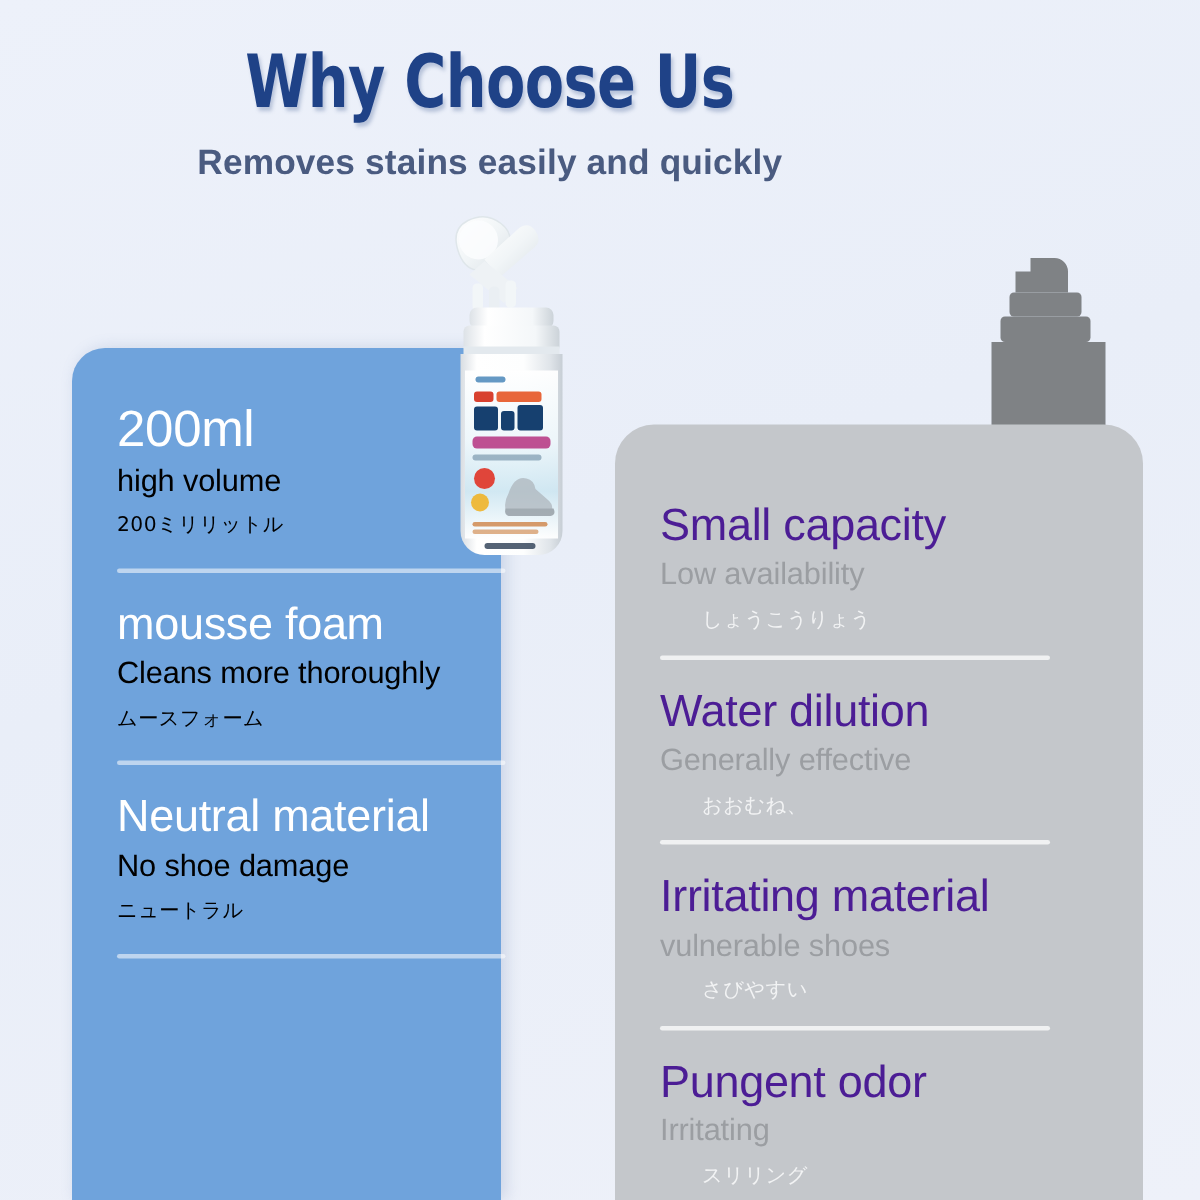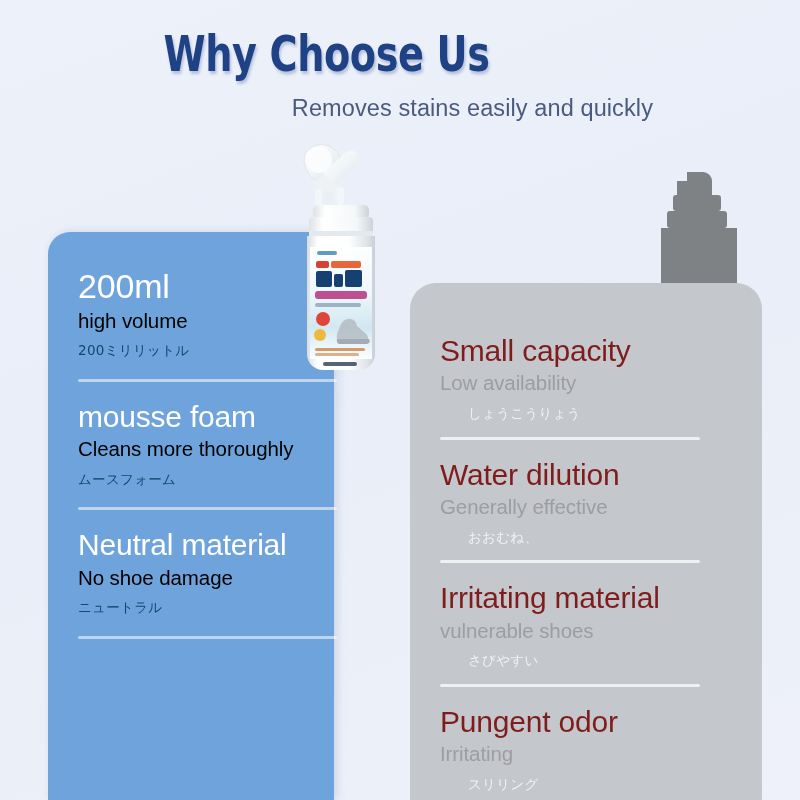--- a/index.html
+++ b/index.html
@@ -14,22 +14,22 @@
   .header { position:absolute; top:0; left:0; width:653px; text-align:center; }
   .title {
     margin-top:26px;
     font-family:"DejaVu Sans", sans-serif;
     font-size:49px; font-weight:700; letter-spacing:-0.5px;
     color:#1f4287;
     transform:scaleX(0.78);
     text-shadow:2px 3px 3px rgba(120,140,180,0.45);
   }
   .subtitle {
-    margin-top:12px; font-size:23.5px; font-weight:400;
-    color:#4a5b80; letter-spacing:0.1px;text-align:right;
+    margin-top:12px; font-size:23.5px; font-weight:700;
+    color:#4a5b80; letter-spacing:0.1px;
   }
 
   
   .ghost-bottle { position:absolute; left:651px; top:168px; width:96px; height:165px; z-index:1; }
 
   
   .panel { position:absolute; z-index:2; }
 
   .panel-grey {
     left:410px; top:283px; width:352px; height:517px;
@@ -49,25 +49,25 @@
   
   .feat { position:relative; }
   .feat .hl   { font-size:30px; font-weight:400; line-height:1.08; letter-spacing:-0.2px; }
   .feat .sub  { font-size:20.5px; font-weight:400; line-height:1.25; margin-top:3px; letter-spacing:-0.1px; }
   .feat .jp   { font-size:13.5px; font-weight:400; line-height:1.3; margin-top:9px; letter-spacing:0.3px;
                 font-family:"DejaVu Sans", sans-serif; }
 
   
   .panel-blue .hl  { color:#ffffff; }
   .panel-blue .sub { color:#000000; }
-  .panel-blue .jp  { color:#0c4a6e; }
+  .panel-blue .jp  { color:#000000; }
   .panel-blue .feat:first-child .hl { font-size:34px; }
 
   
-  .panel-grey .hl  { color:#7f1d1d; }
+  .panel-grey .hl  { color:#4c1d95; }
   .panel-grey .sub { color:#9b9ea2; }
   .panel-grey .jp  { color:#f2f3f4;margin-left:28px; }
 
   
   .divider { height:3px; border-radius:2px; margin:16px 0 19px 0; }
   .panel-blue .divider { width:259px; background:rgba(255,255,255,0.55); }
   .panel-grey .divider { width:260px; background:rgba(255,255,255,0.75); }
 
   .blue-rows { padding-right:24px; }
   .grey-rows { padding-right:24px; }

